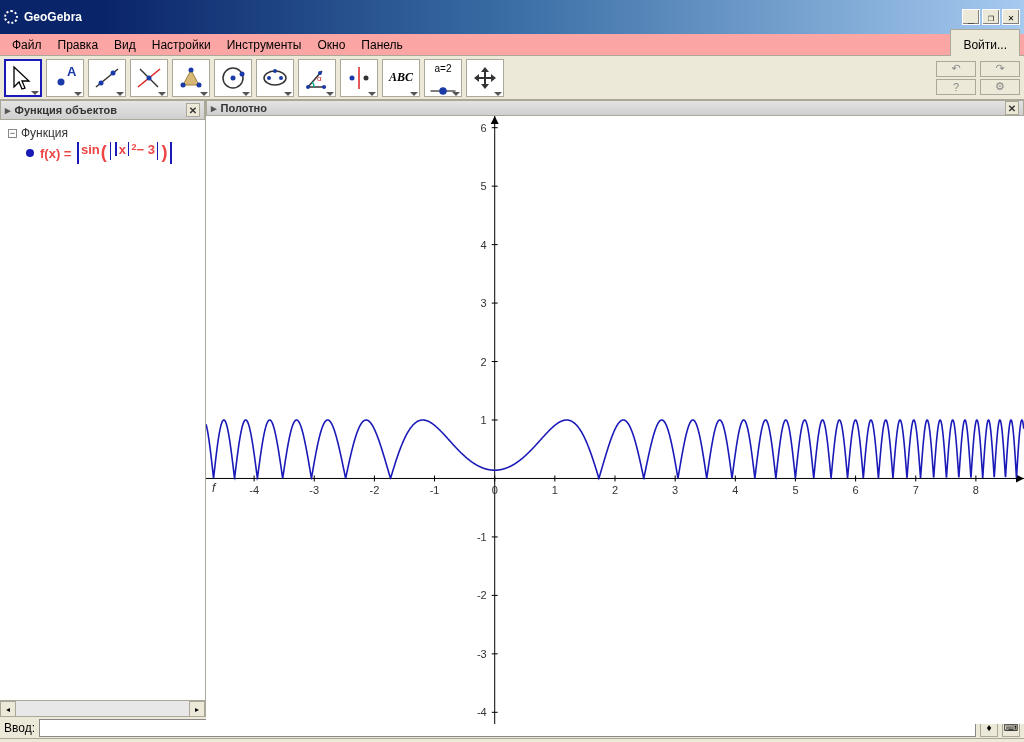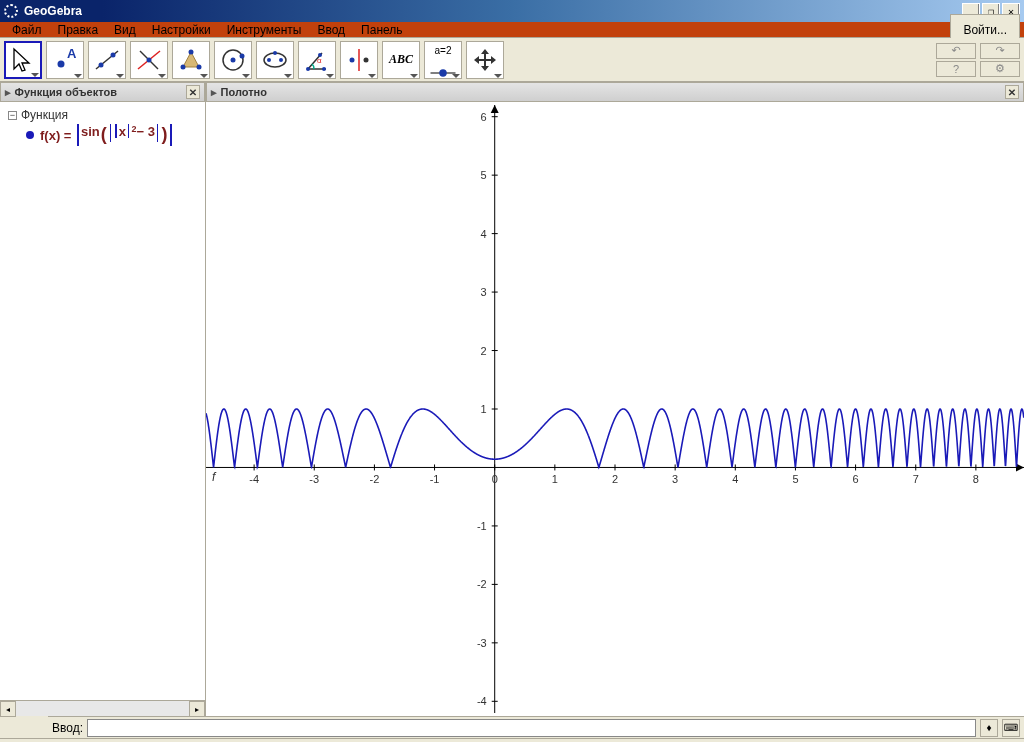--- a/index.html
+++ b/index.html
@@ -1,50 +1,50 @@
 <!DOCTYPE html>
 <html><head>
 <meta charset="utf-8">
 <style>
   * { box-sizing: border-box; margin: 0; padding: 0; font-family: "Tahoma", sans-serif; }
   body { width: 1024px; height: 742px; overflow: hidden; background: #ece9d8; font-size: 12px; display: flex; flex-direction: column; }
-  .titlebar { height: 22px; background: linear-gradient(to right,#0a246a 0%,#0a246a 10%,#3a6ea5 50%,#a6caf0 100%); color: #fff; display: flex; align-items: center; padding: 0 4px; }
+  .titlebar { height: 34px; background: linear-gradient(to right,#0a246a 0%,#0a246a 10%,#3a6ea5 50%,#a6caf0 100%); color: #fff; display: flex; align-items: center; padding: 0 4px; }
   .titlebar .spinner { width: 14px; height: 14px; border: 2px dotted #fff; border-radius: 50%; margin-right: 6px; animation: spin 2s linear infinite; }
   @keyframes spin { 100% { transform: rotate(360deg);} }
   .titlebar .title { flex: 1; font-weight: bold; font-size: 12px; }
   .titlebar .winbtn { width: 18px; height: 16px; margin-left: 2px; background: #ece9d8; border: 1px solid #fff; box-shadow: inset -1px -1px #808080; display: flex; align-items: center; justify-content: center; font-family: monospace; font-size: 10px; color: #000; cursor: pointer;}
-  .menubar { height: 16px; background: #c2410c; display: flex; align-items: center; padding: 0 4px; border-bottom: 1px solid #aca899;}
+  .menubar { height: 22px; background: #fca5a5; display: flex; align-items: center; padding: 0 4px; border-bottom: 1px solid #aca899;}
   .menubar .menuitem { padding: 2px 8px; cursor: pointer; }
   .menubar .spacer { flex:1; }
   .menubar .login { border: 1px solid #aca899; background:#ece9d8; padding: 8px 12px; cursor:pointer; font-size:12px;}
   .toolbar { height: 44px; background: #ece9d8; display: flex; align-items: center; padding: 2px 4px; border-bottom: 1px solid #aca899; gap:4px;}
   .toolbtn { width: 38px; height: 38px; border: 1px solid #aca899; background: #fff; display:flex; align-items:center; justify-content:center; cursor:pointer; position:relative;}
   .toolbtn.selected { border: 2px solid #1a1ab8; }
   .toolbtn .dd { position:absolute; right:1px; bottom:0; width:0;height:0;border-left:4px solid transparent;border-right:4px solid transparent;border-top:4px solid #555;}
   .toolbtn svg { width: 30px; height: 30px; }
   .rightctrls { margin-left:auto; display:flex; flex-direction:column; gap:2px;}
   .rightctrls .row { display:flex; gap:4px;}
   .smallbtn { width: 40px; height:16px; border:1px solid #aca899; background:#ece9d8; display:flex;align-items:center;justify-content:center;cursor:pointer;color:#888;font-size:11px;}
   .panels { flex:1; display:flex; min-height:0; }
   .leftpanel { width: 206px; display:flex; flex-direction:column; border-right:1px solid #aca899; background:#ece9d8;}
   .panelhdr { height:20px; background: linear-gradient(to bottom,#e4e4e4,#cfcfcf); border:1px solid #aca899; display:flex; align-items:center; padding:0 4px; font-weight:bold; font-size:11px; color:#333;}
   .panelhdr .arrow { margin-right:4px; color:#555;}
   .panelhdr .closex { margin-left:auto; width:14px;height:14px;border:1px solid #aca899;background:#ece9d8;display:flex;align-items:center;justify-content:center;font-size:10px;cursor:pointer;}
   .objtree { flex:1; background:#fff; padding:4px; font-size:12px; overflow:auto;}
   .objtree .cat { color:#333; padding:2px 0 2px 4px; }
   .objtree .catline { display:flex; align-items:center; gap:4px;}
   .objtree .minus { width:9px;height:9px;border:1px solid #888;display:flex;align-items:center;justify-content:center;font-size:9px;line-height:1;}
-  .objtree .item { display:flex; align-items:center; padding:2px 0 2px 18px; color: #7f1d1d; font-weight:bold; font-size:13px;}
+  .objtree .item { display:flex; align-items:center; padding:2px 0 2px 18px; color: #ef4444; font-weight:bold; font-size:13px;}
   .objtree .dot { width:8px;height:8px;border-radius:50%;background:#1a1ab8;margin-right:6px;}
   .scrollbar-h { height:16px; background:#ece9d8; display:flex; border-top:1px solid #aca899;}
   .scrollbar-h .sbtn { width:16px;height:16px;background:#ece9d8;border:1px solid #aca899;display:flex;align-items:center;justify-content:center;font-size:8px;cursor:pointer;}
   .scrollbar-h .track { flex:1; background:#e8e8e8;}
   .rightpanel { flex:1; display:flex; flex-direction:column; background:#ece9d8;}
   .canvas { flex:1; background:#fff; position:relative; }
-  .inputbar { height:22px; background:#ece9d8; display:flex; align-items:center; padding:0 4px; border-top:1px solid #aca899; gap:4px;margin-left:48px;}
+  .inputbar { height:22px; background:#ece9d8; display:flex; align-items:center; padding:0 4px; border-top:1px solid #aca899; gap:4px;}
   .inputbar label { font-size:12px; white-space:nowrap;}
   .inputbar input { flex:1; height:18px; border:1px solid #888; background:#fff; padding:0 4px; font-size:12px;}
   .inputbar .ddbtn, .inputbar .kbbtn { width:18px;height:18px;border:1px solid #aca899;background:#ece9d8;display:flex;align-items:center;justify-content:center;cursor:pointer;font-size:10px;}
   #plot { width:100%; height:100%; display:block;}
   .statusbar{height:4px;background:#ece9d8;border-top:1px solid #aca899;}
   .formula-wrap{display:inline-flex;align-items:center;font-family:serif;font-style:normal;}
   .abs{display:inline-flex;align-items:flex-start;}
   .abs::before,.abs::after{content:"";display:inline-block;width:1.5px;background:#1a1ab8;align-self:stretch;margin:0 2px;}
   .abs.outer::before,.abs.outer::after{height:22px;}
   .abs.mid::before,.abs.mid::after{height:18px;}
@@ -60,21 +60,21 @@
   <div class="winbtn">❐</div>
   <div class="winbtn">✕</div>
 </div>
 
 <div class="menubar">
   <div class="menuitem">Файл</div>
   <div class="menuitem">Правка</div>
   <div class="menuitem">Вид</div>
   <div class="menuitem">Настройки</div>
   <div class="menuitem">Инструменты</div>
-  <div class="menuitem">Ввод</div>
+  <div class="menuitem">Окно</div>
   <div class="menuitem">Панель</div>
   <div class="spacer"></div>
   <button class="login">Войти...</button>
 </div>
 
 <div class="toolbar">
   <div class="toolbtn selected">
       <svg viewBox="0 0 30 30">
         <path d="M6 4 L6 24 L11 19 L14 26 L17 25 L14 18 L21 18 Z" fill="#fff" stroke="#000" stroke-width="1.3"></path>
       </svg>

